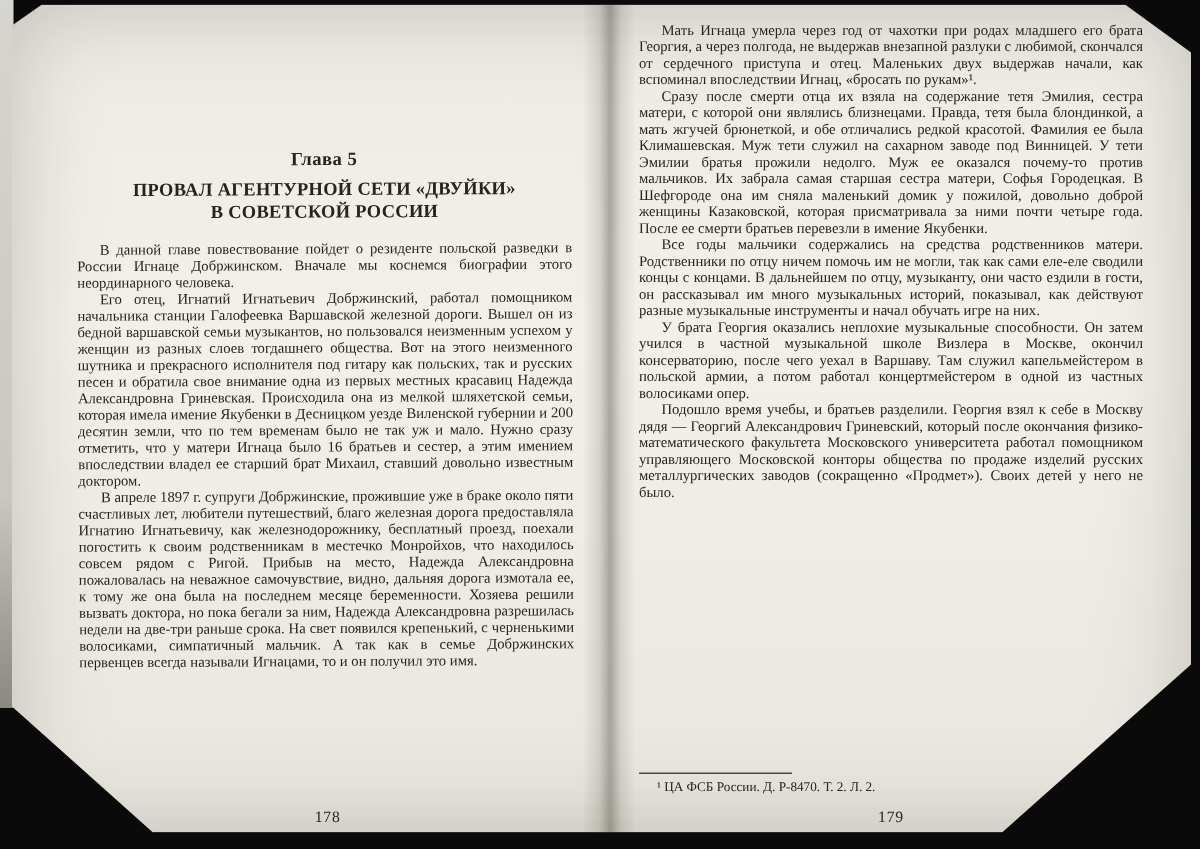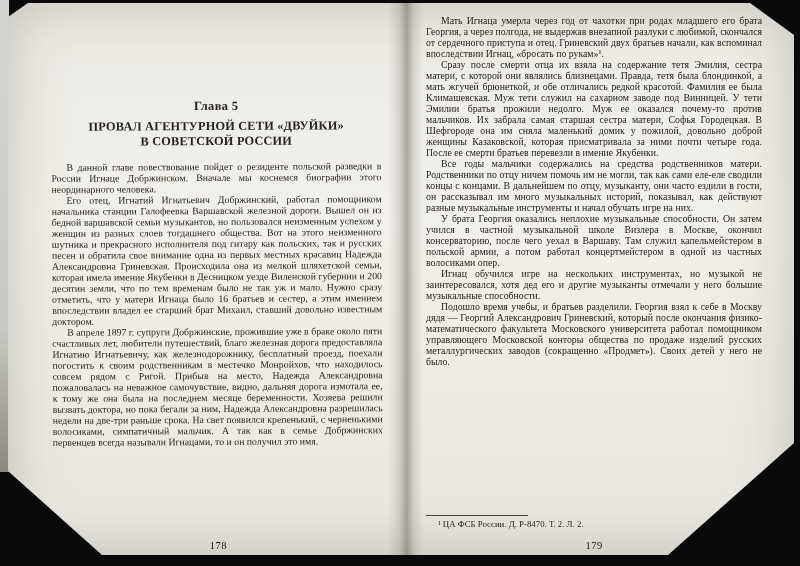--- a/index.html
+++ b/index.html
@@ -125,25 +125,24 @@
     <div class="page-body">
       <p>В данной главе повествование пойдет о резиденте польской разведки в России Игнаце Добржинском. Вначале мы коснемся биографии этого неординарного человека.</p>
       <p>Его отец, Игнатий Игнатьевич Добржинский, работал помощником начальника станции Галофеевка Варшавской железной дороги. Вышел он из бедной варшавской семьи музыкантов, но пользовался неизменным успехом у женщин из разных слоев тогдашнего общества. Вот на этого неизменного шутника и прекрасного исполнителя под гитару как польских, так и русских песен и обратила свое внимание одна из первых местных красавиц Надежда Александровна Гриневская. Происходила она из мелкой шляхетской семьи, которая имела имение Якубенки в Десницком уезде Виленской губернии и 200 десятин земли, что по тем временам было не так уж и мало. Нужно сразу отметить, что у матери Игнаца было 16 братьев и сестер, а этим имением впоследствии владел ее старший брат Михаил, ставший довольно известным доктором.</p>
       <p>В апреле 1897 г. супруги Добржинские, прожившие уже в браке около пяти счастливых лет, любители путешествий, благо железная дорога предоставляла Игнатию Игнатьевичу, как железнодорожнику, бесплатный проезд, поехали погостить к своим родственникам в местечко Монройхов, что находилось совсем рядом с Ригой. Прибыв на место, Надежда Александровна пожаловалась на неважное самочувствие, видно, дальняя дорога измотала ее, к тому же она была на последнем месяце беременности. Хозяева решили вызвать доктора, но пока бегали за ним, Надежда Александровна разрешилась недели на две-три раньше срока. На свет появился крепенький, с черненькими волосиками, симпатичный мальчик. А так как в семье Добржинских первенцев всегда называли Игнацами, то и он получил это имя.</p>
     </div>
     <div class="page-number">178</div>
   </div>
 
   <div class="page page-right">
     <div class="page-body">
-      <p>Мать Игнаца умерла через год от чахотки при родах младшего его брата Георгия, а через полгода, не выдержав внезапной разлуки с любимой, скончался от сердечного приступа и отец. Гриневский двух братьев начали, как вспоминал впоследствии Игнац, «бросать по рукам»¹.</p>
+      <p>Мать Игнаца умерла через год от чахотки при родах младшего его брата Георгия, а через полгода, не выдержав внезапной разлуки с любимой, скончался от сердечного приступа и отец. Маленьких двух выдержав начали, как вспоминал впоследствии Игнац, «бросать по рукам»¹.</p>
       <p>Сразу после смерти отца их взяла на содержание тетя Эмилия, сестра матери, с которой они являлись близнецами. Правда, тетя была блондинкой, а мать жгучей брюнеткой, и обе отличались редкой красотой. Фамилия ее была Климашевская. Муж тети служил на сахарном заводе под Винницей. У тети Эмилии братья прожили недолго. Муж ее оказался почему-то против мальчиков. Их забрала самая старшая сестра матери, Софья Городецкая. В Шефгороде она им сняла маленький домик у пожилой, довольно доброй женщины Казаковской, которая присматривала за ними почти четыре года. После ее смерти братьев перевезли в имение Якубенки.</p>
       <p>Все годы мальчики содержались на средства родственников матери. Родственники по отцу ничем помочь им не могли, так как сами еле-еле сводили концы с концами. В дальнейшем по отцу, музыканту, они часто ездили в гости, он рассказывал им много музыкальных историй, показывал, как действуют разные музыкальные инструменты и начал обучать игре на них.</p>
       <p>У брата Георгия оказались неплохие музыкальные способности. Он затем учился в частной музыкальной школе Визлера в Москве, окончил консерваторию, после чего уехал в Варшаву. Там служил капельмейстером в польской армии, а потом работал концертмейстером в одной из частных волосиками опер.</p>
-      <p>Игнац обучился игре на нескольких инструментах, но музыкой не заинтересовался, хотя дед его и другие музыканты отмечали у него большие музыкальные способности.</p>
       <p>Подошло время учебы, и братьев разделили. Георгия взял к себе в Москву дядя — Георгий Александрович Гриневский, который после окончания физико-математического факультета Московского университета работал помощником управляющего Московской конторы общества по продаже изделий русских металлургических заводов (сокращенно «Продмет»). Своих детей у него не было.</p>
     </div>
     <div class="footnote-block">
       <hr class="footnote-rule">
       <div class="footnote-text">¹ ЦА ФСБ России. Д. Р-8470. Т. 2. Л. 2.</div>
     </div>
     <div class="page-number">179</div>
   </div>
 
   <div class="fold-shadow"></div>

